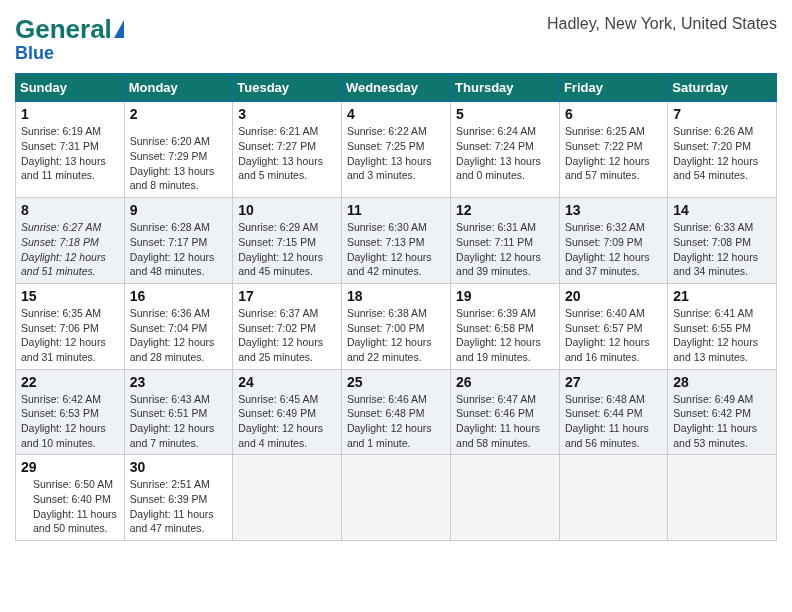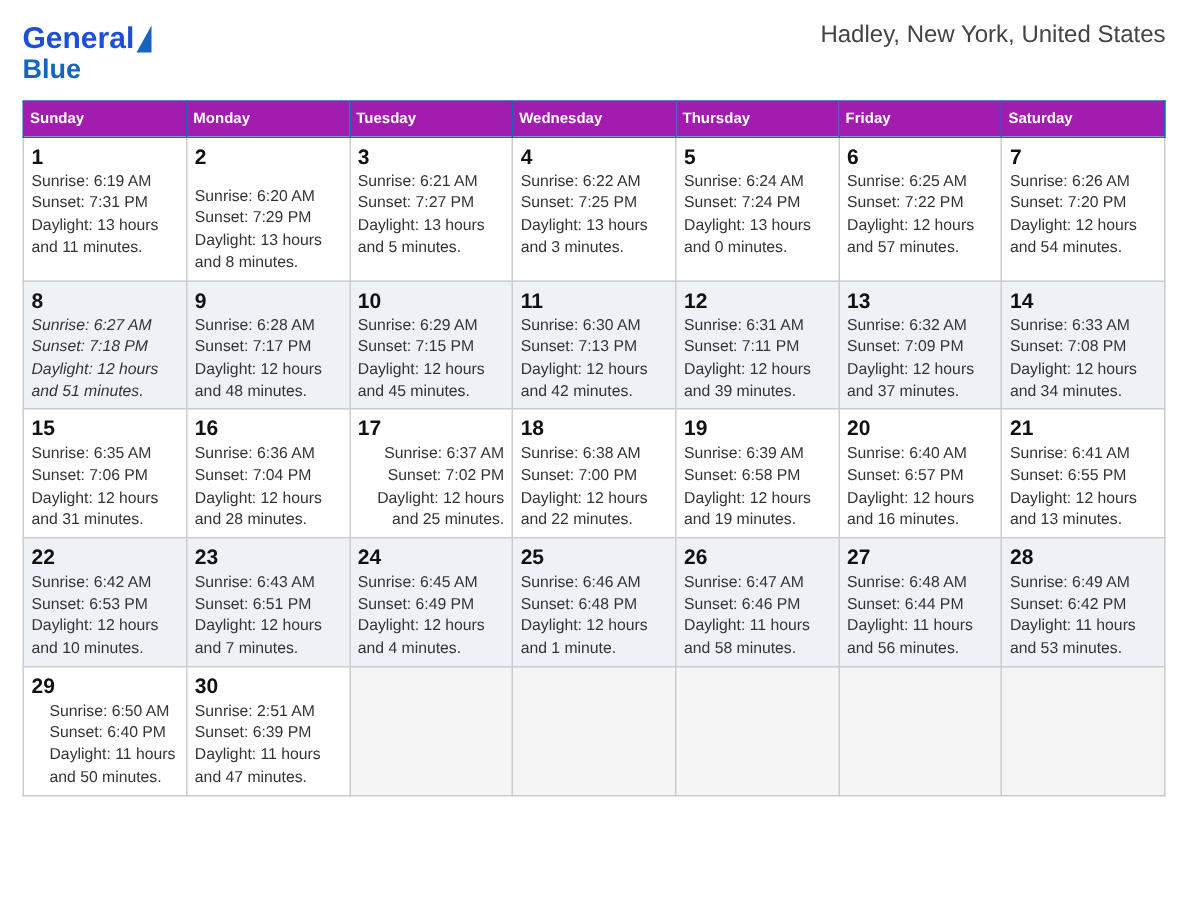--- a/index.html
+++ b/index.html
@@ -15,23 +15,23 @@
       justify-content: space-between;
       align-items: flex-start;
       margin-bottom: 10px;
     }
     .logo {
       display: flex;
       flex-direction: column;
       align-items: flex-start;
     }
     .logo-text {
-      font-size: 20px;
+      font-size: 26px;
       font-weight: bold;
-      color: #1d4ed8;
+      color: #0f766e;
       line-height: 1.1;
     }
     .logo-triangle {
       display: inline-block;
       width: 0;
       height: 0;
       border-left: 10px solid transparent;
       border-bottom: 18px solid #1565c0;
       margin-left: 2px;
       vertical-align: middle;
@@ -46,25 +46,25 @@
     .location {
       font-size: 16px;
       color: #444;
     }
     .calendar {
       width: 100%;
       border-collapse: collapse;
       font-size: 11px;
     }
     .calendar th {
-      background: #a21caf;
+      background: #0f766e;
       color: #fff;
       padding: 6px 4px;
       text-align: left;
-      font-size: 10px;
+      font-size: 13px;
       font-weight: bold;
       border: 1px solid #1565c0;
     }
     .calendar td {
       border: 1px solid #ccc;
       vertical-align: top;
       padding: 4px 5px;
       width: 110px;
       min-height: 80px;
       background: #fff;
@@ -229,21 +229,21 @@
         </td>
         <td>
           <span class="day-num">16</span>
           <div class="day-info" style="white-space: pre-line;">Sunrise: 6:36 AM
 Sunset: 7:04 PM
 Daylight: 12 hours
 and 28 minutes.</div>
         </td>
         <td>
           <span class="day-num">17</span>
-          <div class="day-info" style="white-space: pre-line; text-align: right;">Sunrise: 6:37 AM
+          <div class="day-info" style="white-space: pre-line;">Sunrise: 6:37 AM
 Sunset: 7:02 PM
 Daylight: 12 hours
 and 25 minutes.</div>
         </td>
         <td>
           <span class="day-num">18</span>
           <div class="day-info" style="white-space: pre-line;">Sunrise: 6:38 AM
 Sunset: 7:00 PM
 Daylight: 12 hours
 and 22 minutes.</div>

